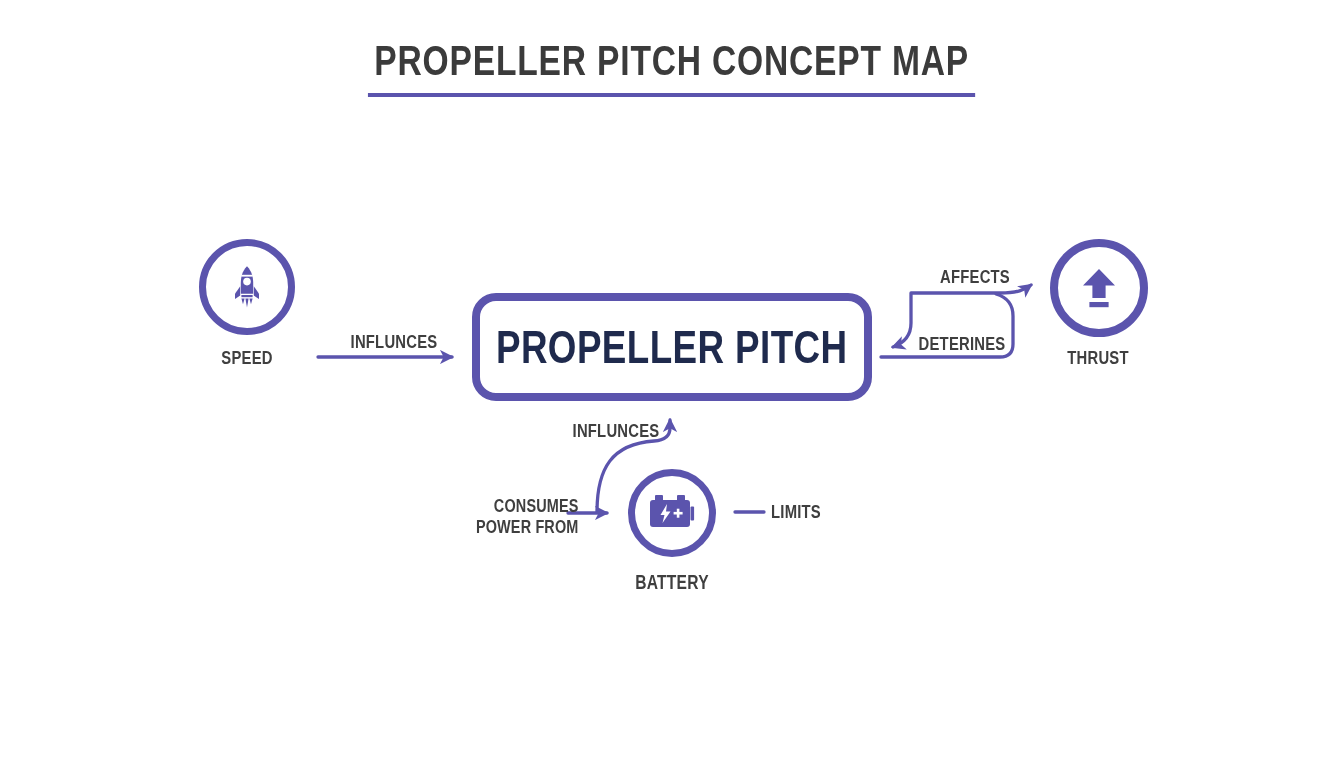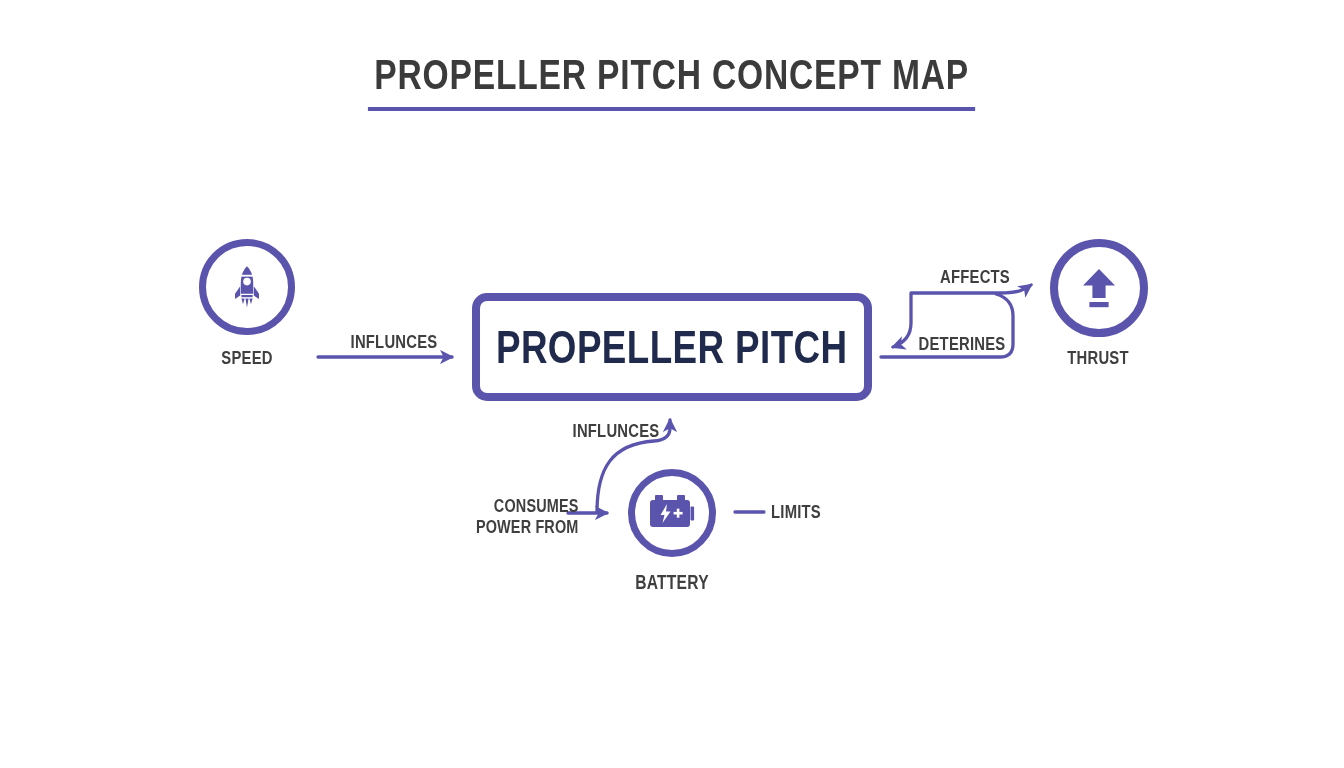--- a/index.html
+++ b/index.html
@@ -8,40 +8,40 @@
     --node_text:#1f2a4d;
     --background:#ffffff;
   }
   html,body{margin:0;padding:0;background:var(--background);}
   .stage{
     position:relative;width:1344px;height:768px;overflow:hidden;
     background:var(--background);
     font-family:"Liberation Sans","DejaVu Sans",sans-serif;
   }
   
-  .title-wrap{position:absolute;top:40px;left:0;width:100%;text-align:center;margin-top:14px;}
+  .title-wrap{position:absolute;top:40px;left:0;width:100%;text-align:center;}
   .title{
     display:inline-block;font-size:42px;font-weight:bold;color:#3b3b3b;
     letter-spacing:1px;line-height:1;padding:0 8px 11px 8px;
     border-bottom:4px solid var(--purple);
     transform:scaleX(.8);transform-origin:center top;white-space:nowrap;
   }
   
   .node-circle{
     position:absolute;border:7px solid var(--purple);border-radius:50%;
     background:var(--background);display:flex;align-items:center;justify-content:center;
     box-sizing:content-box;
   }
   .node-speed{left:199px;top:239px;width:82px;height:82px;}
   .node-thrust{left:1050px;top:239px;width:82px;height:82px;border-width:8px;}
   .node-battery{left:628px;top:469px;width:74px;height:74px;}
   
   .center-box{
     position:absolute;left:472px;top:293px;width:384px;height:92px;
-    border:8px solid var(--purple);border-radius:15px;background:var(--background);
+    border:8px solid var(--purple);border-radius:24px;background:var(--background);
     display:flex;align-items:center;justify-content:center;
   }
   .center-box-label{
     font-size:46px;font-weight:bold;color:var(--node_text);letter-spacing:.5px;
     transform:scaleX(.8);white-space:nowrap;line-height:1;
   }
   
   .lbl{
     position:absolute;font-weight:bold;color:var(--label);font-size:19px;
     line-height:22px;white-space:nowrap;letter-spacing:.3px;

